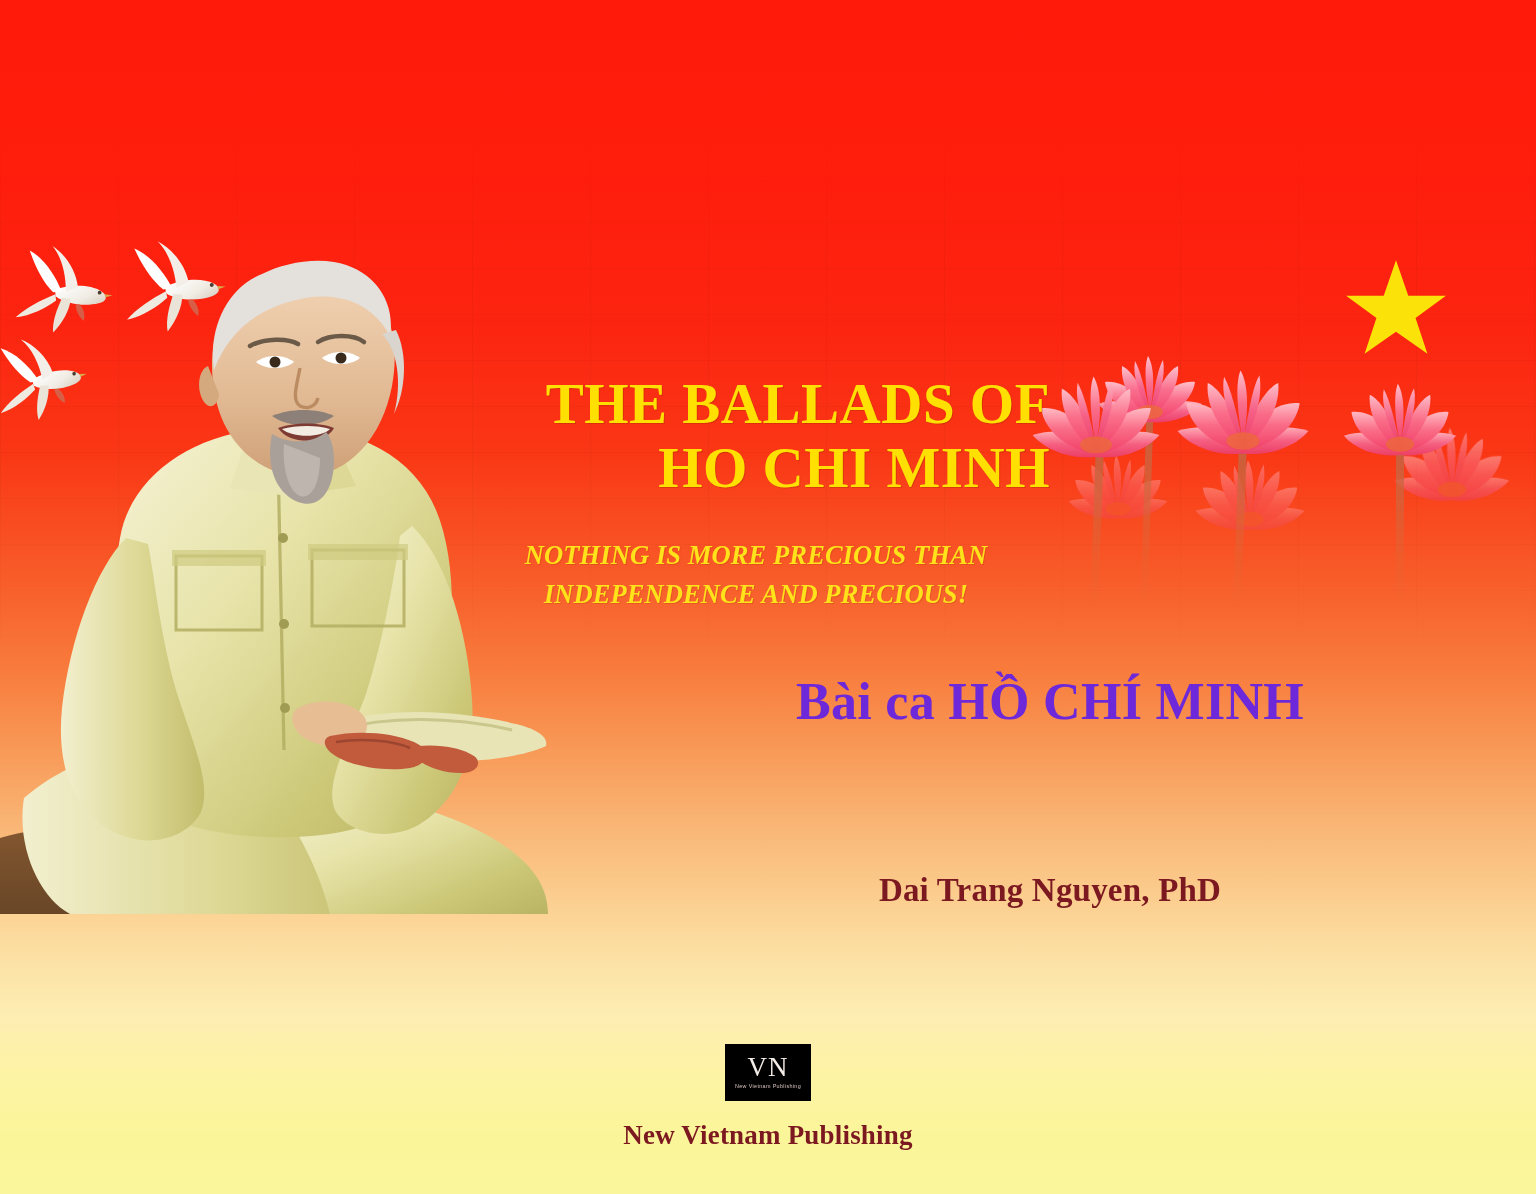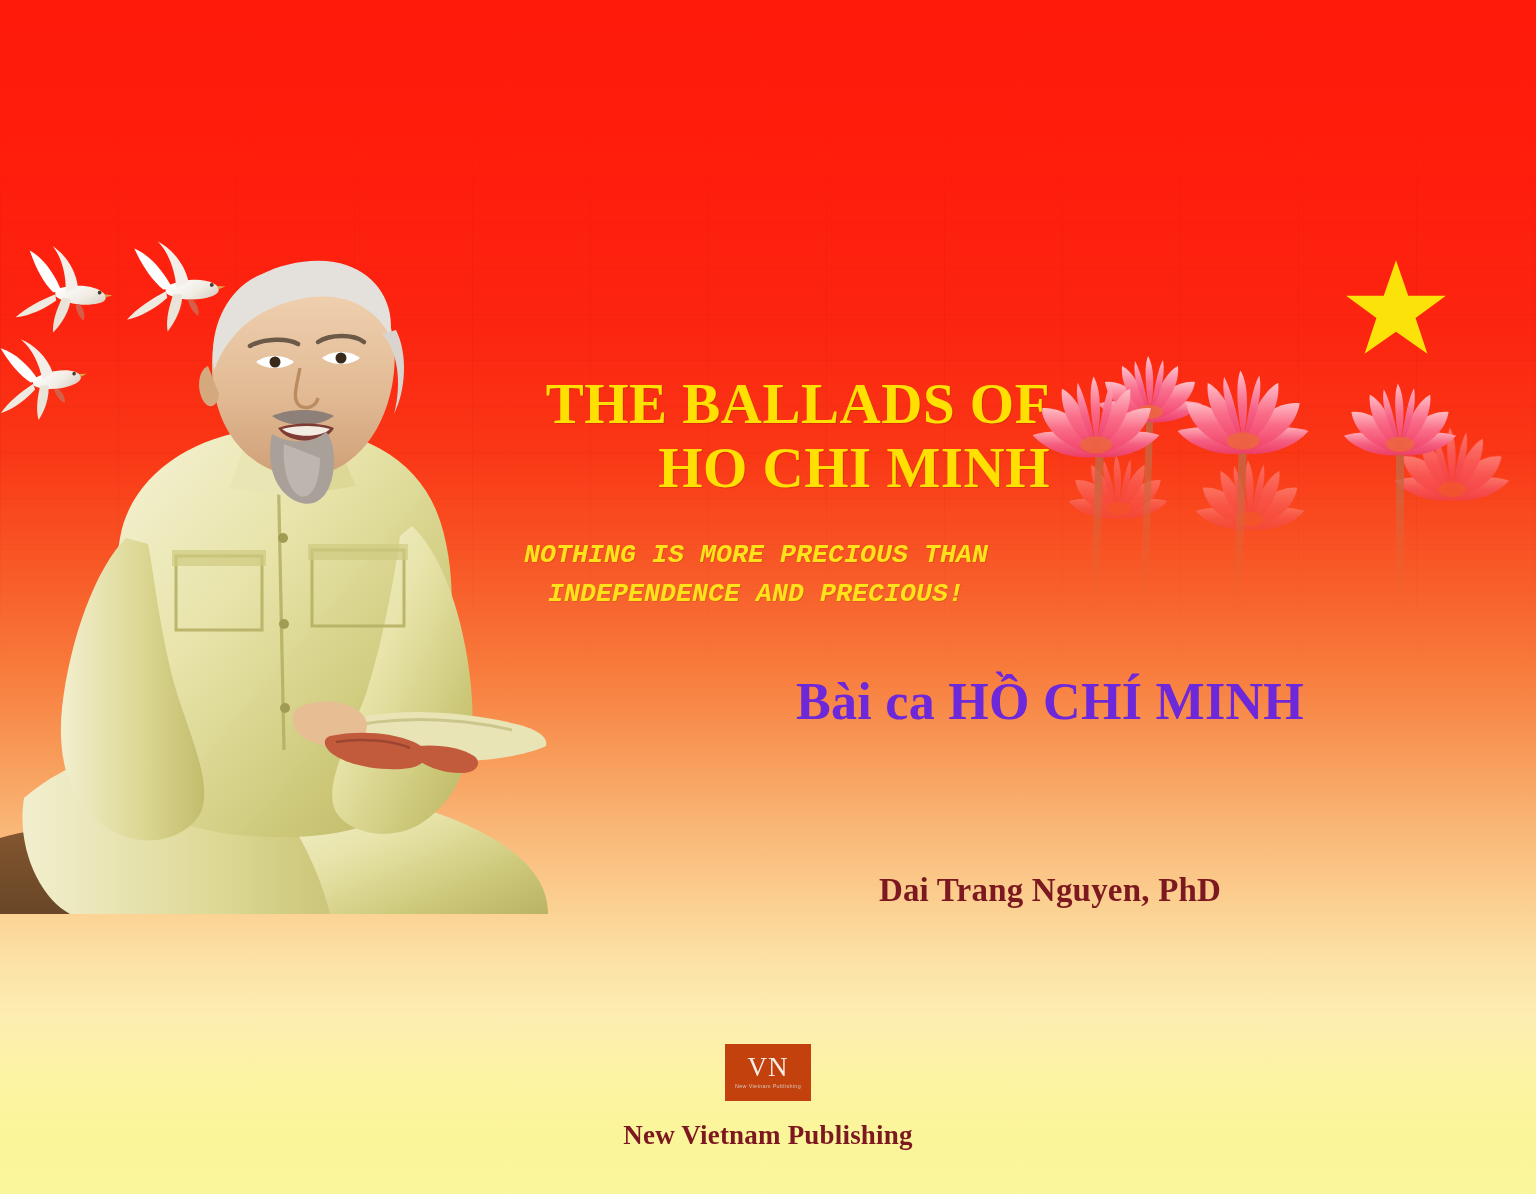--- a/index.html
+++ b/index.html
@@ -92,21 +92,21 @@
   }
   .title-en .line2 { display: block; }
 
   .subtitle-en {
     position: absolute;
     left: 466px;
     top: 536px;
     width: 580px;
     text-align: center;
     color: #ffe21a;
-    font-family: Liberation Mono, monospace;
+    font-family: Liberation Serif, serif;
     font-weight: bold;
     font-style: italic;
     font-size: 26.5px;
     line-height: 1.47;
     letter-spacing: .1px;
     text-shadow: 1px 1px 0 rgba(160,50,0,.22);
   }
   .subtitle-en .line2 { display: block; }
 
   .title-vi {
@@ -156,21 +156,21 @@
     position: absolute;
     left: 568px;
     top: 1044px;
     width: 400px;
     text-align: center;
   }
   .logo-box {
     width: 86px;
     height: 57px;
     margin: 0 auto;
-    background: #c2410c;
+    background: #000000;
     position: relative;
     display: flex;
     flex-direction: column;
     align-items: center;
     justify-content: center;
   }
   .logo-vn {
     color: #f4ece6;
     font-family: "Liberation Serif", serif;
     font-weight: normal;

